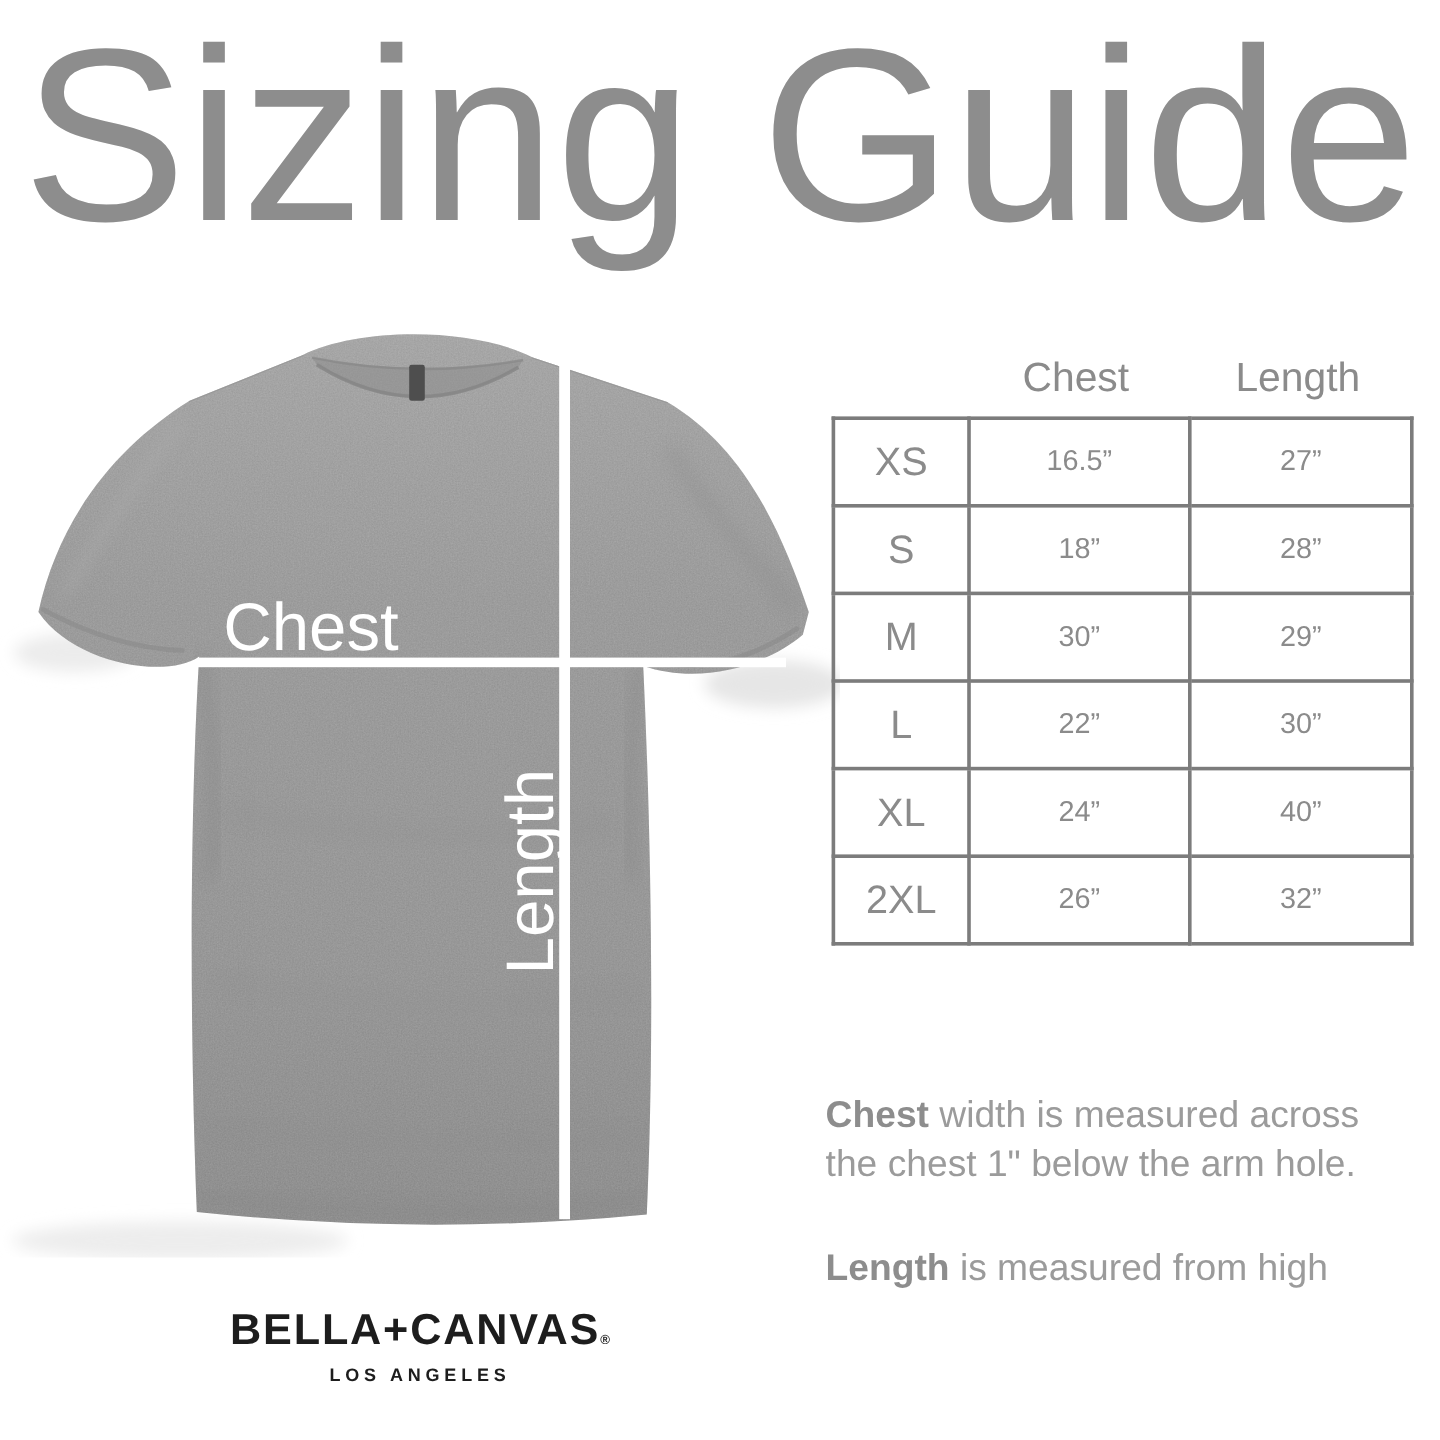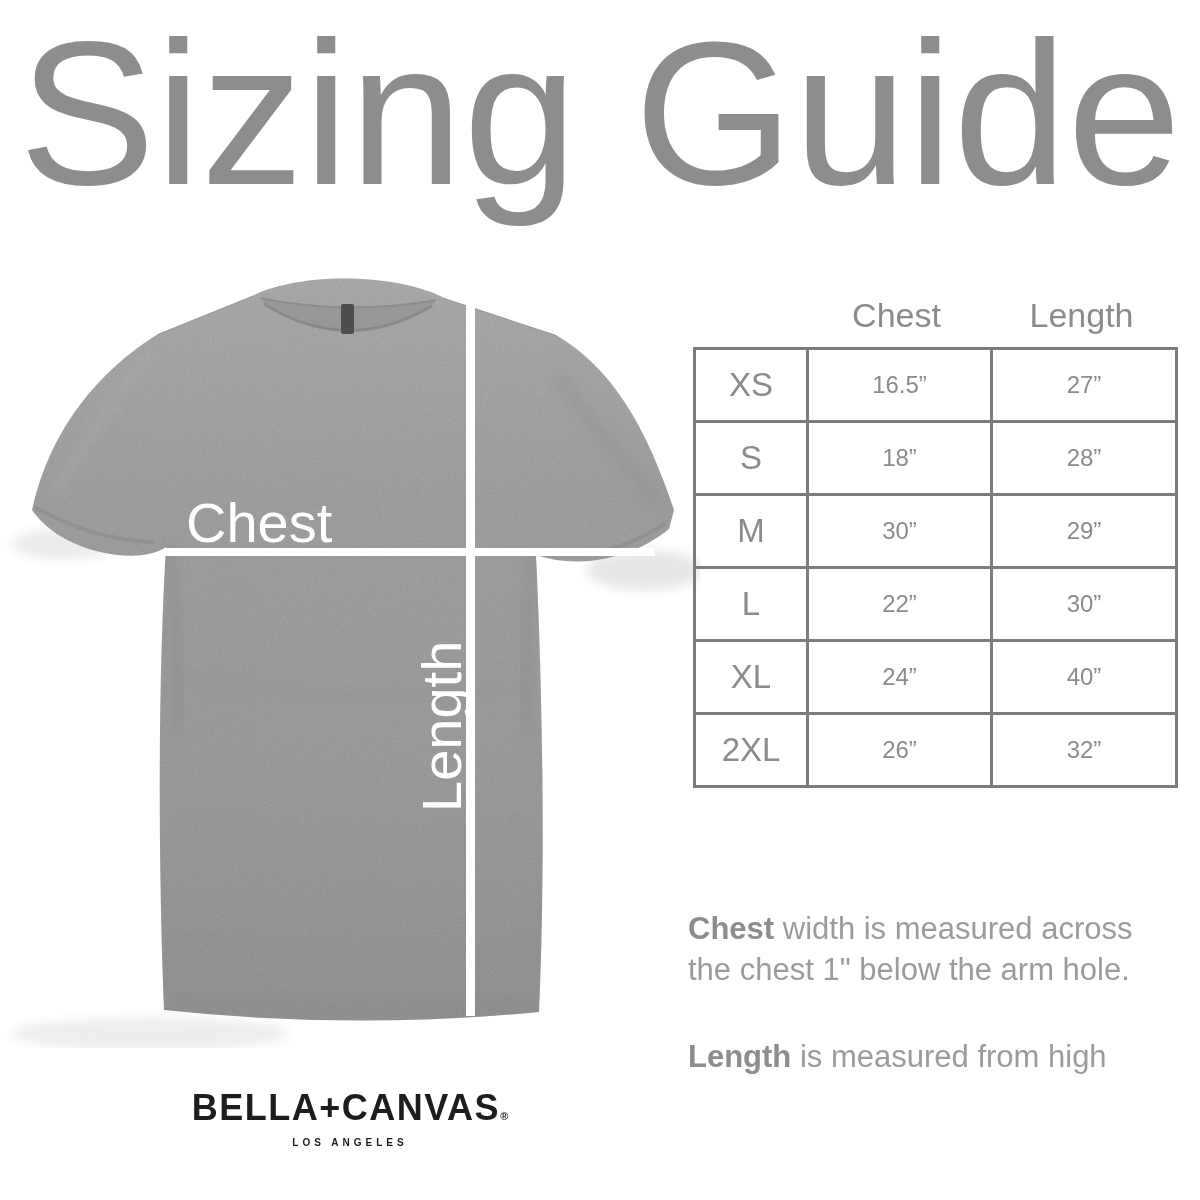--- a/index.html
+++ b/index.html
@@ -30,21 +30,21 @@
   .notes{position:absolute;left:688px;top:908px;width:560px;color:#9b9b9b;
          font-size:31px;line-height:41px;}
   .notes p{margin:0;}
   .notes p + p{margin-top:46px;}
   .notes b{color:#8d8d8d;font-weight:bold;}
 
   
   .brand{position:absolute;left:150px;top:1080px;width:400px;text-align:center;color:#1d1d1d;}
   .brand-name{font-size:36px;font-weight:bold;letter-spacing:1.5px;line-height:30px;white-space:nowrap;margin-top:13px;}
   .brand-reg{font-size:11px;letter-spacing:0;}
-  .brand-city{font-size:10px;font-weight:600;letter-spacing:4px;margin-top:6px;}
+  .brand-city{font-size:15px;font-weight:600;letter-spacing:4px;margin-top:6px;}
 </style>
 </head>
 <body>
 
 <div class="page">
 
   <div class="title">Sizing Guide</div>
 
   <svg class="shirt-svg" width="700" height="790" viewBox="0 0 700 790">
     <defs>

